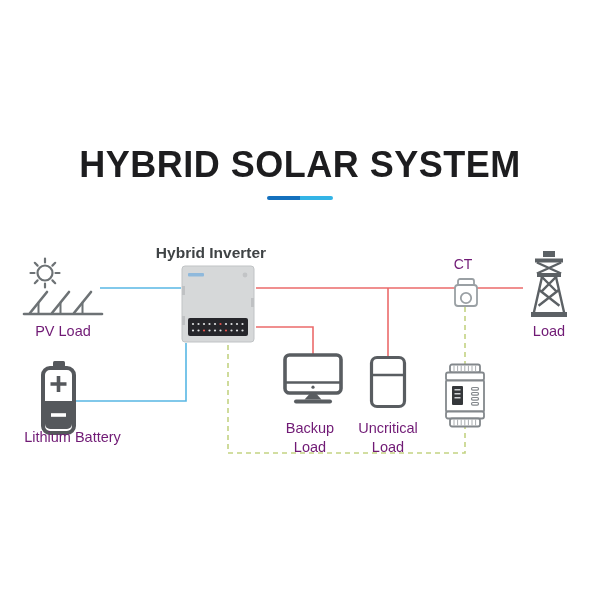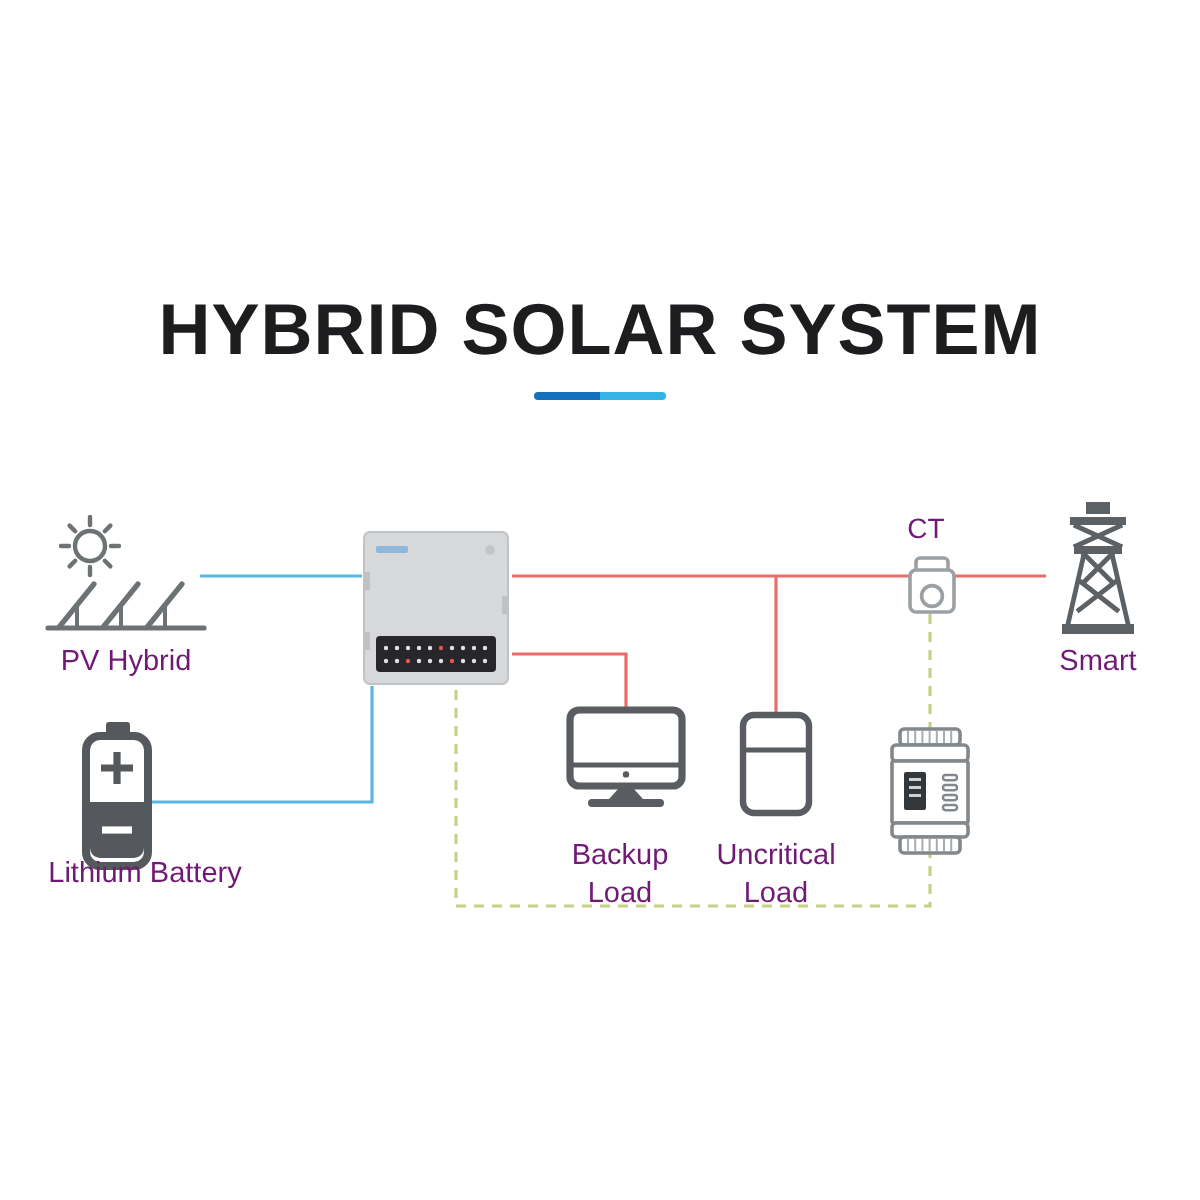--- a/index.html
+++ b/index.html
@@ -148,20 +148,21 @@
         <rect x="12.5" y="34" width="6" height="1.5"></rect>
       </g>
     <g fill="#ffffff" stroke="#83888c" stroke-width="1.2">
       <rect x="29.5" y="24.5" width="7" height="2.6" rx="1.3"></rect>
       <rect x="29.5" y="29.5" width="7" height="2.6" rx="1.3"></rect>
       <rect x="29.5" y="34.5" width="7" height="2.6" rx="1.3"></rect>
       <rect x="29.5" y="39.5" width="7" height="2.6" rx="1.3"></rect>
     </g>
   </svg>
 
-  <div class="label" style="left:13px;top:322px;width:100px">PV Hybrid</div>
+  <div class="label" style="left:13px;top:322px;width:100px">PV Load</div>
+  <div class="label label-bold" style="left:141px;top:243px;width:140px">Hybrid Inverter</div>
   <div class="label" style="left:445px;top:255px;width:36px;font-size:14px">CT</div>
-  <div class="label" style="left:521px;top:322px;width:56px">Smart</div>
+  <div class="label" style="left:521px;top:322px;width:56px">Load</div>
   <div class="label" style="left:0px;top:428px;width:145px">Lithium Battery</div>
   <div class="label" style="left:272px;top:419px;width:76px">Backup Load</div>
   <div class="label" style="left:350px;top:419px;width:76px">Uncritical Load</div>
 
 </div>
 
 </body></html>

